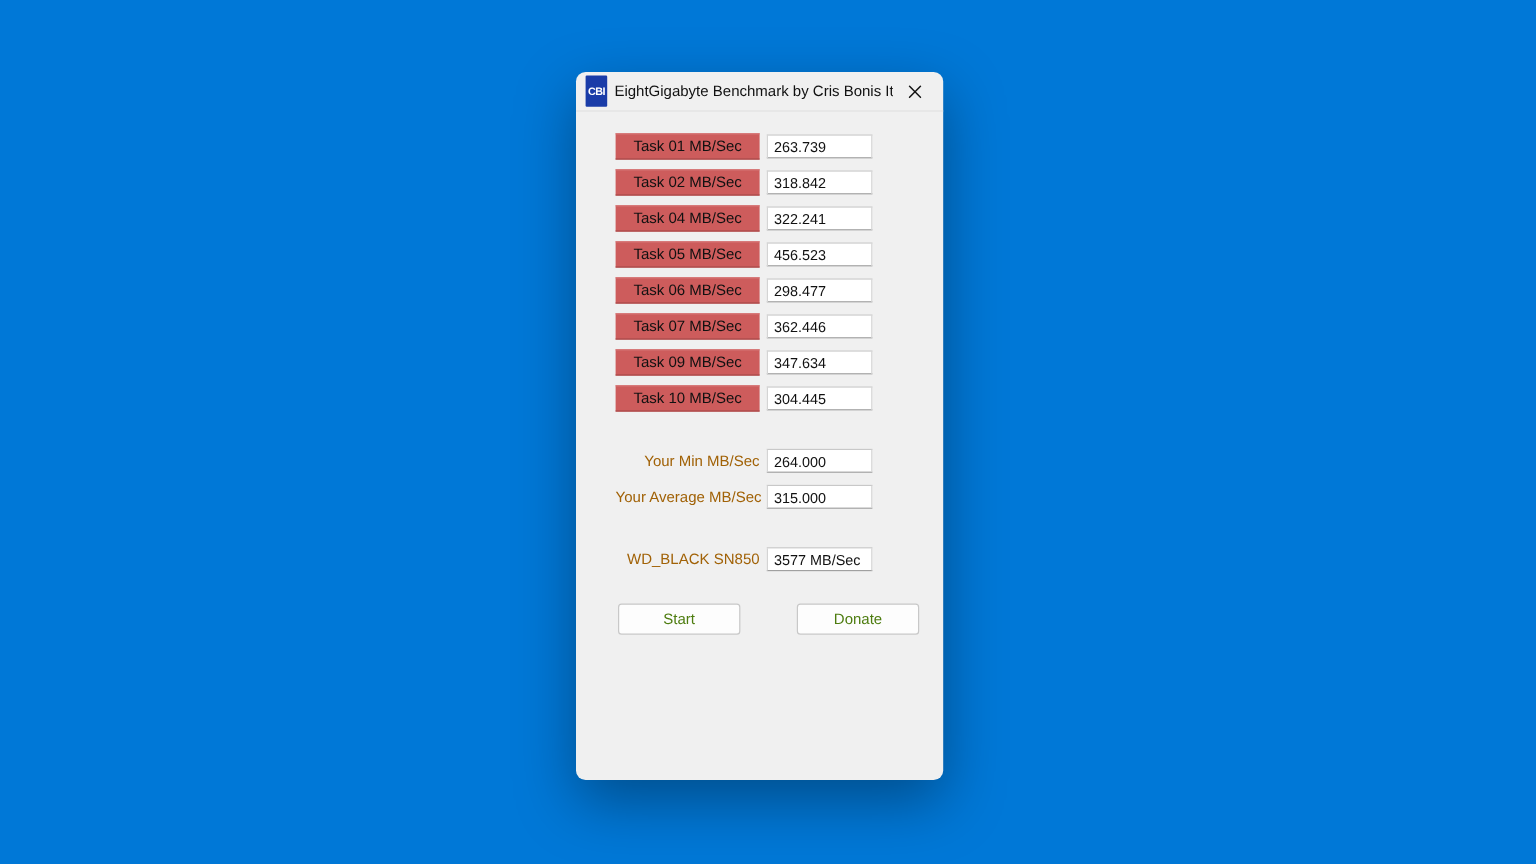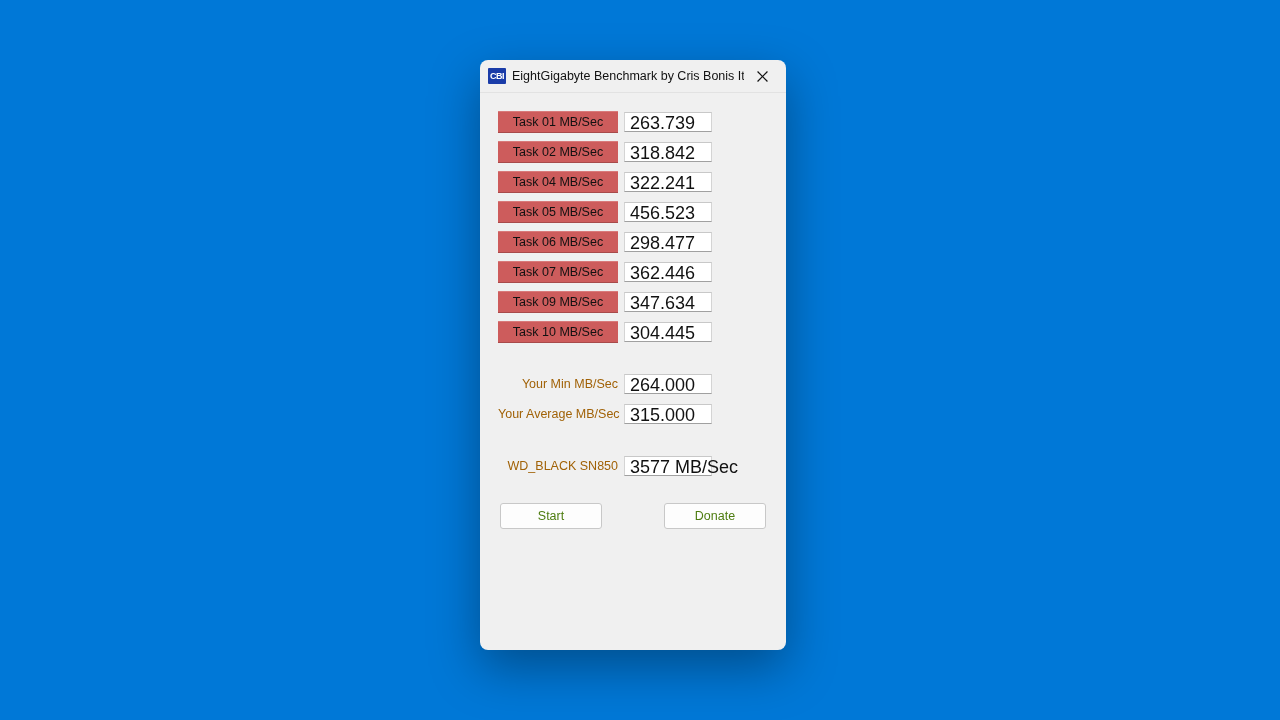--- a/index.html
+++ b/index.html
@@ -27,21 +27,21 @@
   }
   .titlebar {
     height: 32px;
     display: flex;
     align-items: center;
     padding: 0 6px 0 8px;
     border-bottom: 1px solid #e2e2e2;
   }
   .app-icon {
     width: 18px;
-    height: 16px;
+    height: 26px;
     background: #1a3ca8;
     color: #fff;
     font-size: 9px;
     font-weight: 700;
     display: flex;
     align-items: center;
     justify-content: center;
     letter-spacing: -0.5px;
     border-radius: 1px;
     margin-right: 6px;
@@ -61,20 +61,21 @@
     justify-content: center;
     border-radius: 4px;
   }
   .close-btn svg { width: 11px; height: 11px; }
 
   .body {
     flex: 1;
     padding: 18px 18px 16px 18px;
     display: flex;
     flex-direction: column;
+    margin-left: 15px;
   }
   .row {
     display: flex;
     align-items: center;
     height: 22px;
     margin-bottom: 8px;
   }
   .label-task {
     width: 120px;
     height: 20px;
@@ -98,21 +99,21 @@
   .value-box {
     width: 88px;
     height: 20px;
     line-height: 20px;
     padding: 0 5px;
     background: #fff;
     border-top: 1px solid #c8c8c8;
     border-left: 1px solid #d4d4d4;
     border-right: 1px solid #d4d4d4;
     border-bottom: 1px solid #a0a0a0;
-    font-size: 18px;
+    font-size: 12px;
     color: #111;
     box-sizing: border-box;
     white-space: nowrap;
   }
   .spacer { height: 22px; }
   .buttons {
     display: flex;
     justify-content: space-between;
     padding: 0 2px;
     margin-top: 18px;

